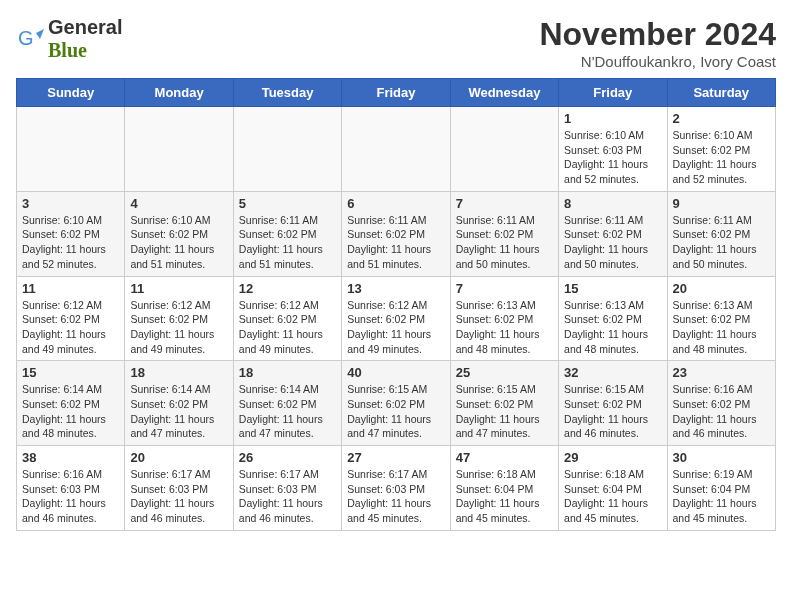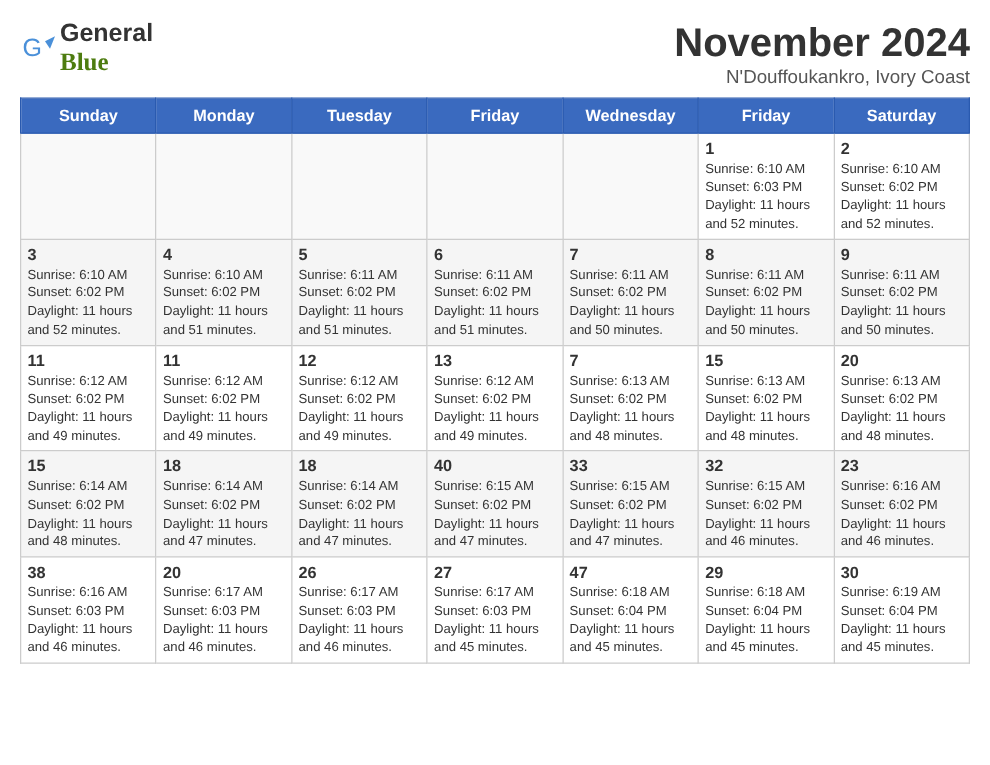--- a/index.html
+++ b/index.html
@@ -197,21 +197,21 @@
         </td>
         <td>
           <span class="day-num">18</span>
           <div class="day-info">Sunrise: 6:14 AM<br>Sunset: 6:02 PM<br>Daylight: 11 hours<br>and 47 minutes.</div>
         </td>
         <td>
           <span class="day-num">40</span>
           <div class="day-info">Sunrise: 6:15 AM<br>Sunset: 6:02 PM<br>Daylight: 11 hours<br>and 47 minutes.</div>
         </td>
         <td>
-          <span class="day-num">33</span>
+          <span class="day-num">25</span>
           <div class="day-info">Sunrise: 6:15 AM<br>Sunset: 6:02 PM<br>Daylight: 11 hours<br>and 47 minutes.</div>
         </td>
         <td>
           <span class="day-num">32</span>
           <div class="day-info">Sunrise: 6:15 AM<br>Sunset: 6:02 PM<br>Daylight: 11 hours<br>and 46 minutes.</div>
         </td>
         <td>
           <span class="day-num">23</span>
           <div class="day-info">Sunrise: 6:16 AM<br>Sunset: 6:02 PM<br>Daylight: 11 hours<br>and 46 minutes.</div>
         </td>

